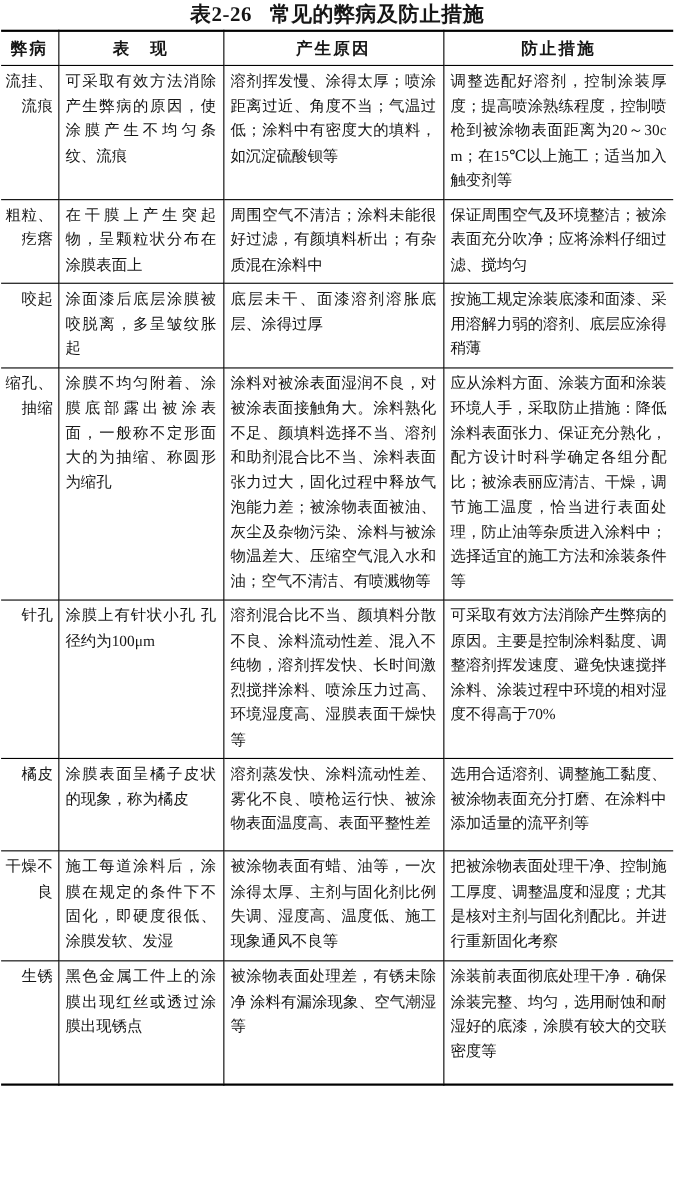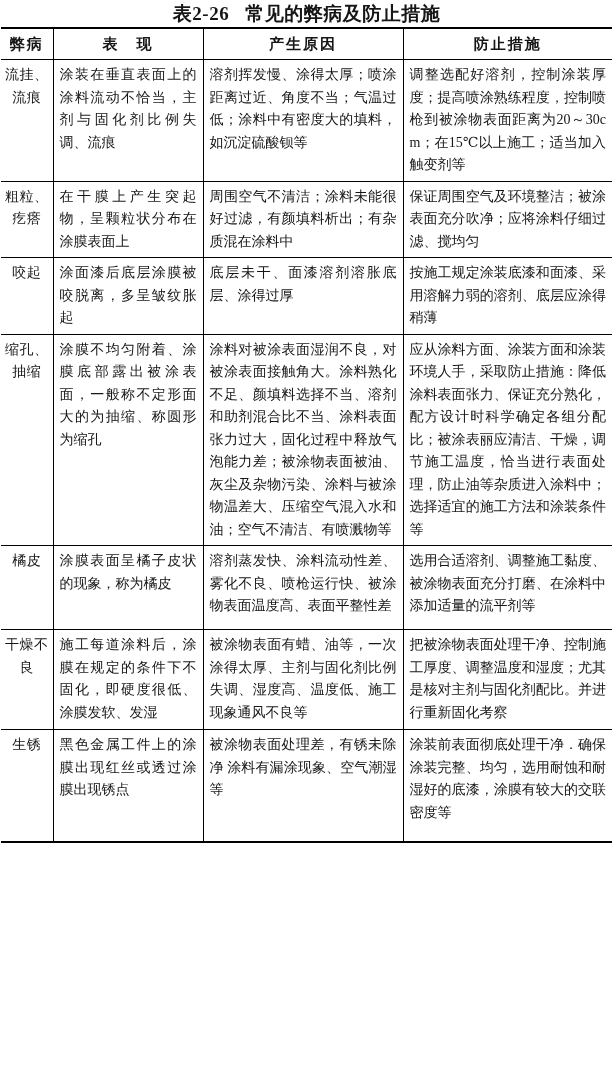--- a/index.html
+++ b/index.html
@@ -28,21 +28,21 @@
   th {
     font-weight:700; font-size:15px; letter-spacing:2px;
     height:30px; text-align:center; vertical-align:middle;
     padding:0;
   }
   td {
     vertical-align:top; font-size:14px; line-height:22.5px;
     padding:4px 6px; text-align:justify;
     word-break:break-all;
   }
-  td.c-defect { text-align:center; padding:4px 4px; letter-spacing:0.5px; }
+  td.c-defect { text-align:right; padding:4px 4px; letter-spacing:0.5px; }
 
   
   .r0 { height:108px; }
   .r1 { height:66px;  }
   .r2 { height:68px;  }
   .r3 { height:68px;  }
   .r4 { height:204px;margin-left:11px; }
   .r5 { height:126px; }
   .r6 { height:84px;  }
   .r7 { height:76px;  }
@@ -69,41 +69,47 @@
       <tr class="header-row">
         <th>弊病</th>
         <th>表　现</th>
         <th>产生原因</th>
         <th>防止措施</th>
       </tr>
     </thead>
     <tbody>
       <tr class="r0">
         <td class="c-defect">流挂、流痕</td>
-        <td class="c-appearance">涂装在垂直表面上的涂料流动不恰当，主剂与固化剂比例失调、流痕</td>
+        <td class="c-appearance">可采取有效方法消除产生弊病的原因，使涂膜产生不均匀条纹、流痕</td>
         <td class="c-cause">溶剂挥发慢、涂得太厚；喷涂距离过近、角度不当；气温过低；涂料中有密度大的填料，如沉淀硫酸钡等</td>
         <td class="c-prevention">调整选配好溶剂，控制涂装厚度；提高喷涂熟练程度，控制喷枪到被涂物表面距离为20～30cm；在15℃以上施工；适当加入触变剂等</td>
       </tr>
       <tr class="r1">
         <td class="c-defect">粗粒、疙瘩</td>
         <td class="c-appearance">在干膜上产生突起物，呈颗粒状分布在涂膜表面上</td>
         <td class="c-cause">周围空气不清洁；涂料未能很好过滤，有颜填料析出；有杂质混在涂料中</td>
         <td class="c-prevention">保证周围空气及环境整洁；被涂表面充分吹净；应将涂料仔细过滤、搅均匀</td>
       </tr>
       <tr class="r3">
         <td class="c-defect">咬起</td>
         <td class="c-appearance">涂面漆后底层涂膜被咬脱离，多呈皱纹胀起</td>
         <td class="c-cause">底层未干、面漆溶剂溶胀底层、涂得过厚</td>
         <td class="c-prevention">按施工规定涂装底漆和面漆、采用溶解力弱的溶剂、底层应涂得稍薄</td>
       </tr>
       <tr class="r4">
         <td class="c-defect">缩孔、抽缩</td>
         <td class="c-appearance">涂膜不均匀附着、涂膜底部露出被涂表面，一般称不定形面大的为抽缩、称圆形为缩孔</td>
         <td class="c-cause">涂料对被涂表面湿润不良，对被涂表面接触角大。涂料熟化不足、颜填料选择不当、溶剂和助剂混合比不当、涂料表面张力过大，固化过程中释放气泡能力差；被涂物表面被油、灰尘及杂物污染、涂料与被涂物温差大、压缩空气混入水和油；空气不清洁、有喷溅物等</td>
         <td class="c-prevention">应从涂料方面、涂装方面和涂装环境人手，采取防止措施：降低涂料表面张力、保证充分熟化，配方设计时科学确定各组分配比；被涂表丽应清洁、干燥，调节施工温度，恰当进行表面处理，防止油等杂质进入涂料中；选择适宜的施工方法和涂装条件等</td>
+      </tr>
+      <tr class="r5">
+        <td class="c-defect">针孔</td>
+        <td class="c-appearance">涂膜上有针状小孔 孔径约为100μm</td>
+        <td class="c-cause">溶剂混合比不当、颜填料分散不良、涂料流动性差、混入不纯物，溶剂挥发快、长时间激烈搅拌涂料、喷涂压力过高、环境湿度高、湿膜表面干燥快等</td>
+        <td class="c-prevention">可采取有效方法消除产生弊病的原因。主要是控制涂料黏度、调整溶剂挥发速度、避免快速搅拌涂料、涂装过程中环境的相对湿度不得高于70%</td>
       </tr>
       <tr class="r6">
         <td class="c-defect">橘皮</td>
         <td class="c-appearance">涂膜表面呈橘子皮状的现象，称为橘皮</td>
         <td class="c-cause">溶剂蒸发快、涂料流动性差、雾化不良、喷枪运行快、被涂物表面温度高、表面平整性差</td>
         <td class="c-prevention">选用合适溶剂、调整施工黏度、被涂物表面充分打磨、在涂料中添加适量的流平剂等</td>
       </tr>
       <tr class="r8">
         <td class="c-defect">干燥不良</td>
         <td class="c-appearance">施工每道涂料后，涂膜在规定的条件下不固化，即硬度很低、涂膜发软、发湿</td>

